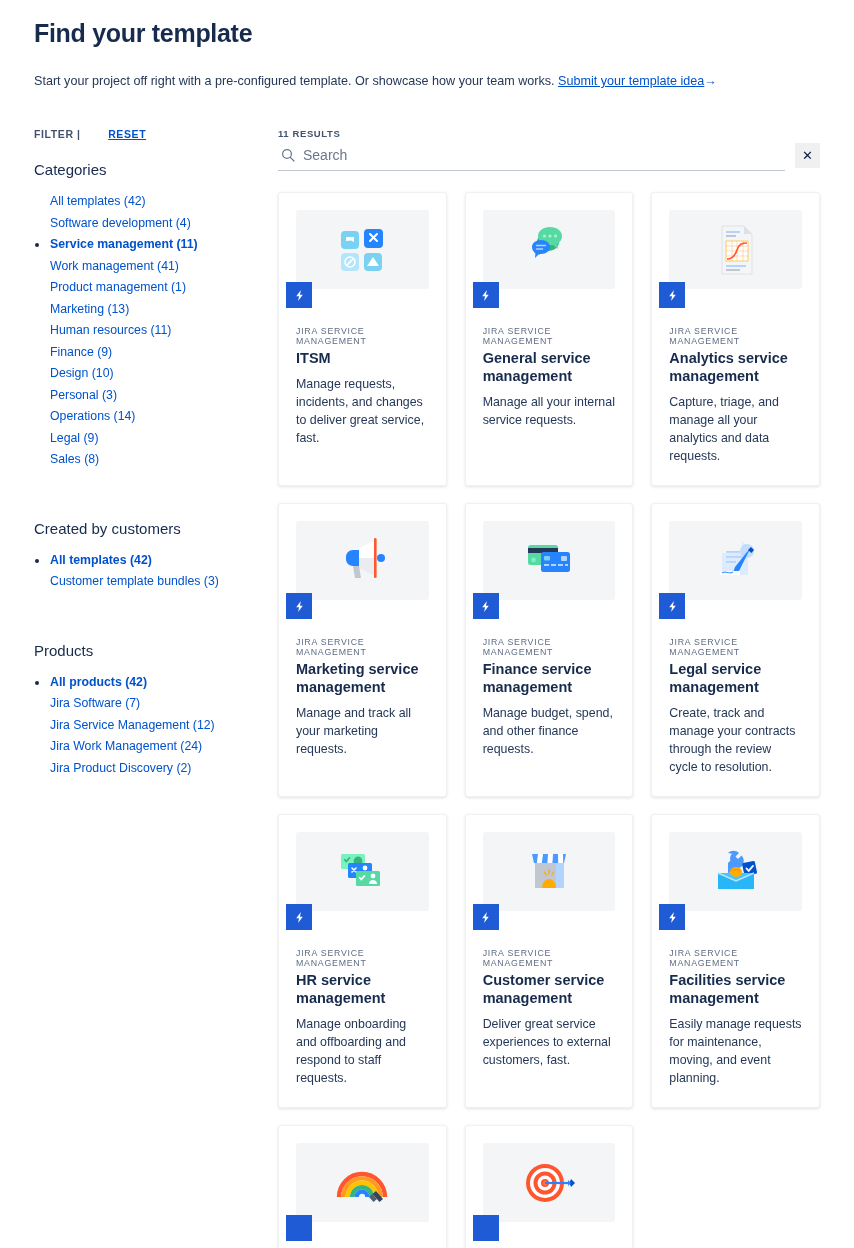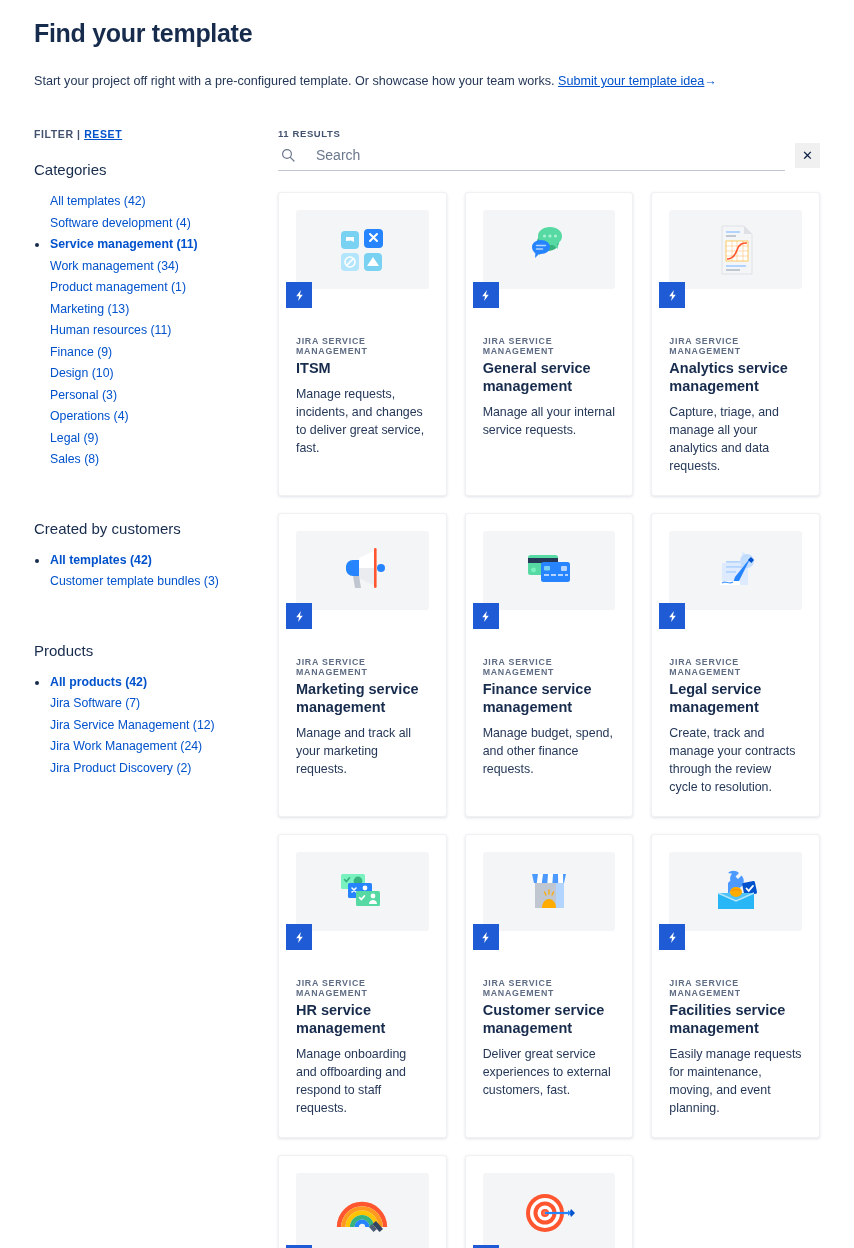--- a/index.html
+++ b/index.html
@@ -47,20 +47,21 @@
   .sidebar { width: 212px; flex: 0 0 212px; padding-top: 2px; }
   .filter-row {
     font-size: 10.5px;
     font-weight: 700;
     letter-spacing: 0.6px;
     color: #42526e;
   }
   .filter-row .reset {
     color: #0052cc;
     font-weight: 700;
+    margin-left: 24px;
   }
   .side-heading {
     font-size: 15px;
     font-weight: 400;
     color: #172b4d;
     margin-top: 21px;
     margin-bottom: 13px;
   }
   .side-list { list-style: none; }
   .side-list li {
@@ -96,21 +97,21 @@
     font-weight: 600;
     letter-spacing: 0.6px;
     color: #42526e;
     margin-bottom: 4px;
   }
   .search-row { display: flex; align-items: flex-end; gap: 10px; }
   .search-box {
     flex: 1;
     display: flex;
     align-items: center;
-    gap: 21px;
+    gap: 8px;
     border-bottom: 1px solid #c1c7d0;
     padding: 2px 2px 7px 3px;
   }
   .search-box input {
     border: none;
     outline: none;
     font-size: 14px;
     color: #42526e;
     font-family: inherit;
     background: transparent;
@@ -168,25 +169,25 @@
     left: -10px;
     bottom: -19px;
     width: 26px; height: 26px;
     background: #1f5bd4;
     display: flex;
     align-items: center;
     justify-content: center;
   }
   .badge svg { display: block; }
   .card-product {
-    margin-top: 47px;
+    margin-top: 37px;
     font-size: 8.8px;
     letter-spacing: 0.75px;
     color: #5e6c84;
-    font-weight: 700;
+    font-weight: 400;
   }
   .card-title {
     margin-top: 3px;
     font-size: 14.5px;
     font-weight: 700;
     color: #172b4d;
     line-height: 18px;
   }
   .card-desc {
     margin-top: 8px;
@@ -214,28 +215,28 @@
       <div class="filter-row">
         <span>FILTER |</span>
         <a href="#" class="reset">RESET</a>
       </div>
 
       <h2 class="side-heading">Categories</h2>
       <ul class="side-list">
         <li>All templates (42)</li>
         <li>Software development (4)</li>
         <li class="active">Service management (11)</li>
-        <li>Work management (34)</li>
+        <li>Work management (41)</li>
         <li>Product management (1)</li>
         <li>Marketing (13)</li>
         <li>Human resources (11)</li>
         <li>Finance (9)</li>
         <li>Design (10)</li>
         <li>Personal (3)</li>
-        <li>Operations (4)</li>
+        <li>Operations (14)</li>
         <li>Legal (9)</li>
         <li>Sales (8)</li>
       </ul>
 
       <div class="gap-block"></div>
 
       <h2 class="side-heading">Created by customers</h2>
       <ul class="side-list">
         <li class="active">All templates (42)</li>
         <li>Customer template bundles (3)</li>

